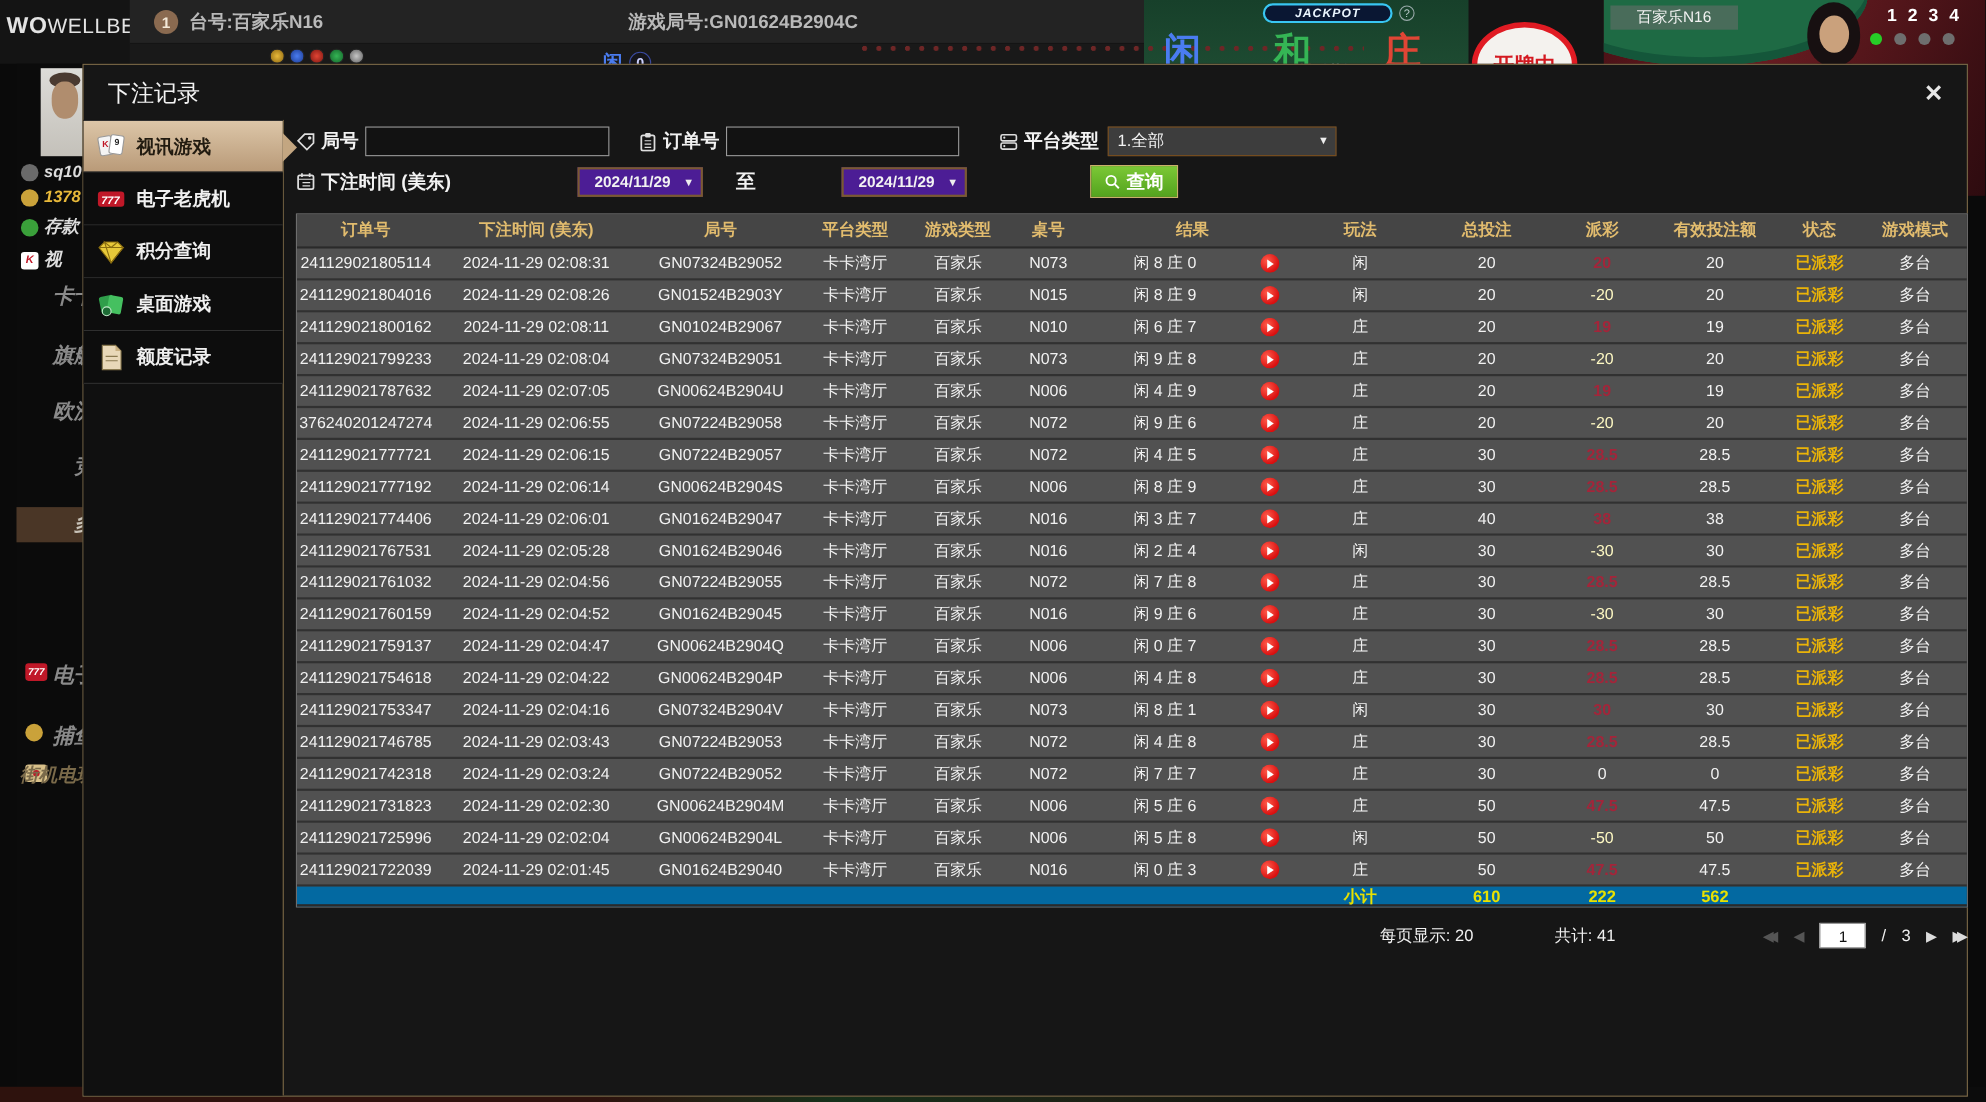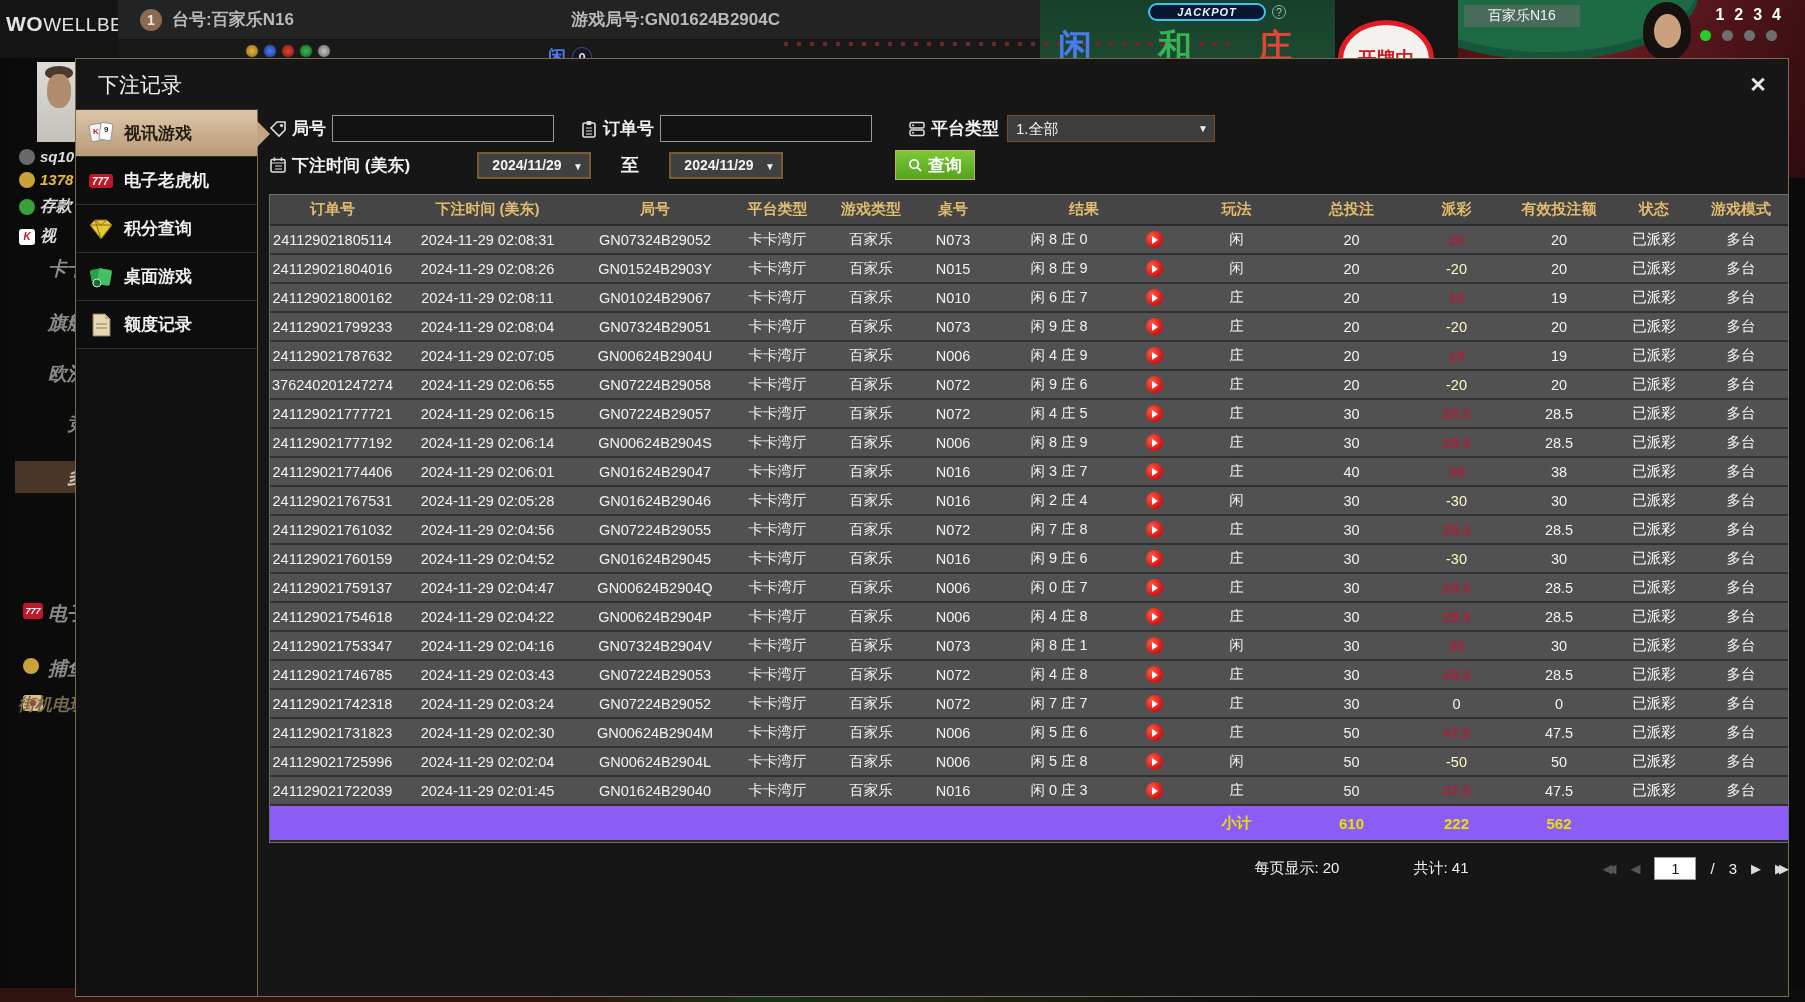--- a/index.html
+++ b/index.html
@@ -67,40 +67,40 @@
 
   .content { position:absolute; left:183px; top:42px; right:0; bottom:0; }
 
   .filters { padding:6px 0 0 10px; }
   .frow { display:flex; align-items:center; margin-top:8px; }
   .flabel { display:flex; align-items:center; gap:5px; font-size:17px; font-weight:bold; color:#f2f2f2; }
   .ficon { width:18px; height:18px; }
   .txt-input { width:222px; height:27px; margin-left:6px; background:#121212; border:1px solid #9a9a9a; color:#eee; font-size:14px; padding:0 6px; }
   .sel-box { position:relative; width:208px; height:27px; margin-left:8px; background:#3d3d3d; border:1px solid #7a4e1c; color:#f2f2f2; font-size:15px; line-height:25px; padding:0 22px 0 8px; cursor:pointer; }
   .sel-box .arr, .date-box .arr { position:absolute; right:6px; top:0; line-height:25px; font-size:10px; color:#eee; }
-  .date-box { position:relative; width:114px; height:27px; background:#404040; border:2px solid #7a5a30; color:#f2f2f2; font-size:14px; font-weight:bold; line-height:23px; text-align:center; padding-right:14px; cursor:pointer; }
+  .date-box { position:relative; width:114px; height:27px; background:#4c1d95; border:2px solid #7a5a30; color:#f2f2f2; font-size:14px; font-weight:bold; line-height:23px; text-align:center; padding-right:14px; cursor:pointer;margin-left:48px; }
   .zhi { margin:0 30px; font-size:18px; font-weight:bold; color:#f2f2f2; }
   .query-btn { display:flex; align-items:center; gap:5px; margin-left:112px; height:30px; padding:0 12px; background:linear-gradient(#7cc836,#53a31e); border:1px solid #c9b06a; color:#fff; font-size:17px; font-weight:bold; cursor:pointer; }
 
   
   .btable { margin:14px 0 0 10px; width:1520px; border:1px solid #6e6e6e; background:#2c2c2c; }
   .grid { display:grid; grid-template-columns:125px 185px 150px 95px 92px 72px 140px 50px 115px 115px 95px 110px 80px 1fr; align-items:center; }
   .thead { height:31px; background:#454545; border-bottom:2px solid #2a2a2a; }
   .thead span { text-align:center; font-size:15px; font-weight:bold; color:#e2bc6e; }
   .th-result { grid-column:span 2; }
   .trow { height:29px; background:#515151; border-bottom:2px solid #313131; font-size:14.5px; color:#f2f2f2; }
   .trow > span { text-align:center; white-space:nowrap; overflow:hidden; }
   .cell-play { display:flex; justify-content:center; }
   .play-ic { width:17px; height:17px; border-radius:50%; background:radial-gradient(circle at 35% 35%,#ff5a4a,#d90f0f 70%); display:flex; align-items:center; justify-content:center; cursor:pointer; }
   .play-ic::after { content:""; border-left:6px solid #fff; border-top:4px solid transparent; border-bottom:4px solid transparent; margin-left:2px; }
   .pay.win { color:#a3253a; font-weight:bold; }
   .pay.loss { color:#fef9c3; font-weight:normal; }
   .pay.push { color:#f2f2f2; }
-  .st-paid { color:#ffffff; font-weight:normal; }
-  .sumrow { height:36px; background:#8b5cf6; border-bottom:2px solid #2a2a2a; font-size:15px; }
+  .st-paid { color:#eab308; font-weight:bold; }
+  .sumrow { height:18px; background:#0369a1; border-bottom:2px solid #2a2a2a; font-size:15px; }
   .sumrow .lead { grid-column:1 / span 8; }
   .sumrow span { text-align:center; font-weight:bold; color:#e8e100; }
 
   
   .pager { display:flex; align-items:center; justify-content:flex-end; width:1520px; margin:14px 0 0 10px; gap:14px; font-size:15px; color:#f0f0f0; }
   .pager .pp { margin-right:60px; }
   .pager .tot { margin-right:120px; }
   .pg-arrow { font-size:13px; color:#dcdcdc; cursor:pointer; }
   .pg-arrow.dis { color:#555; }
   .pg-arrow.dbl { letter-spacing:-6px; margin-right:6px; }

